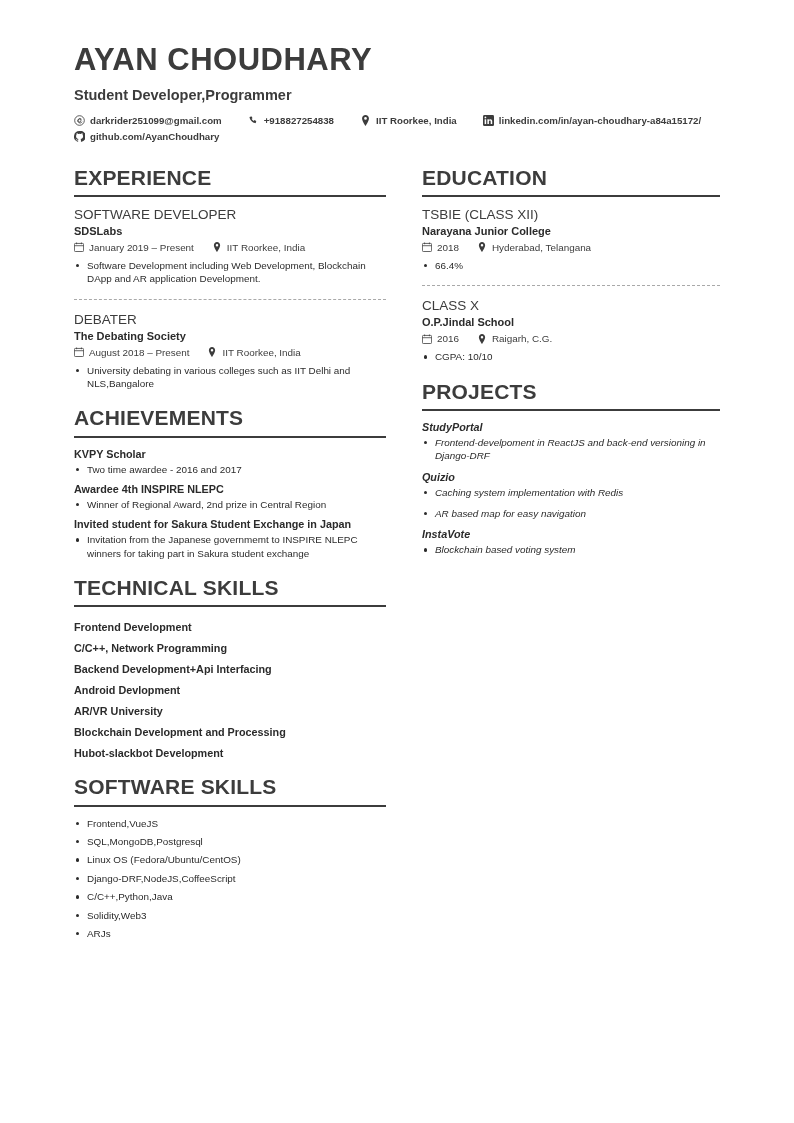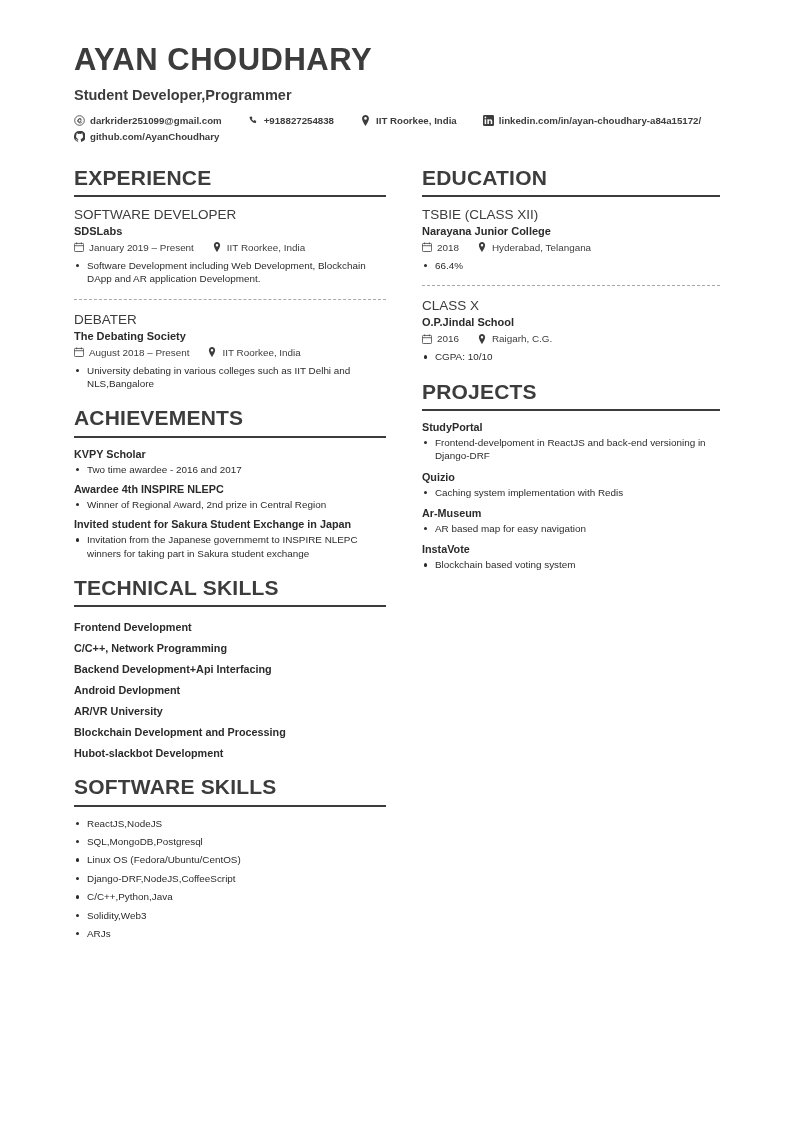--- a/index.html
+++ b/index.html
@@ -161,21 +161,21 @@
     color: #2b2b2b;
     margin-bottom: 9px;
   }
 
   .proj-title {
     font-size: 10.8px;
     font-weight: 700;
     color: #2b2b2b;
     margin: 0 0 3px 0;
   }
-  .proj-block { margin-bottom: 8px; }
+  .proj-block { margin-bottom: 8px; font-style: italic; }
 
   .soft-list li { margin-bottom: 5px; }
 
   svg { display: block; }
 </style>
 </head>
 <body>
 
 <div class="page">
 
@@ -341,21 +341,21 @@
         <div class="skill-line">Android Devlopment</div>
         <div class="skill-line">AR/VR University</div>
         <div class="skill-line">Blockchain Development and Processing</div>
         <div class="skill-line">Hubot-slackbot Development</div>
       </div>
 
       <div class="sec-block">
         <h2 class="sec-title">SOFTWARE SKILLS</h2>
         <hr class="sec-rule">
         <ul class="bullets soft-list">
-          <li>ReactJS,NodeJS</li>
+          <li>Frontend,VueJS</li>
           <li>SQL,MongoDB,Postgresql</li>
           <li>Linux OS (Fedora/Ubuntu/CentOS)</li>
           <li>Django-DRF,NodeJS,CoffeeScript</li>
           <li>C/C++,Python,Java</li>
           <li>Solidity,Web3</li>
           <li>ARJs</li>
         </ul>
       </div>
 
     </div>
@@ -437,21 +437,20 @@
         </div>
 
         <div class="proj-block">
           <div class="proj-title">Quizio</div>
           <ul class="bullets">
             <li>Caching system implementation with Redis</li>
           </ul>
         </div>
 
         <div class="proj-block">
-          <div class="proj-title">Ar-Museum</div>
           <ul class="bullets">
             <li>AR based map for easy navigation</li>
           </ul>
         </div>
 
         <div class="proj-block">
           <div class="proj-title">InstaVote</div>
           <ul class="bullets">
             <li>Blockchain based voting system</li>
           </ul>

